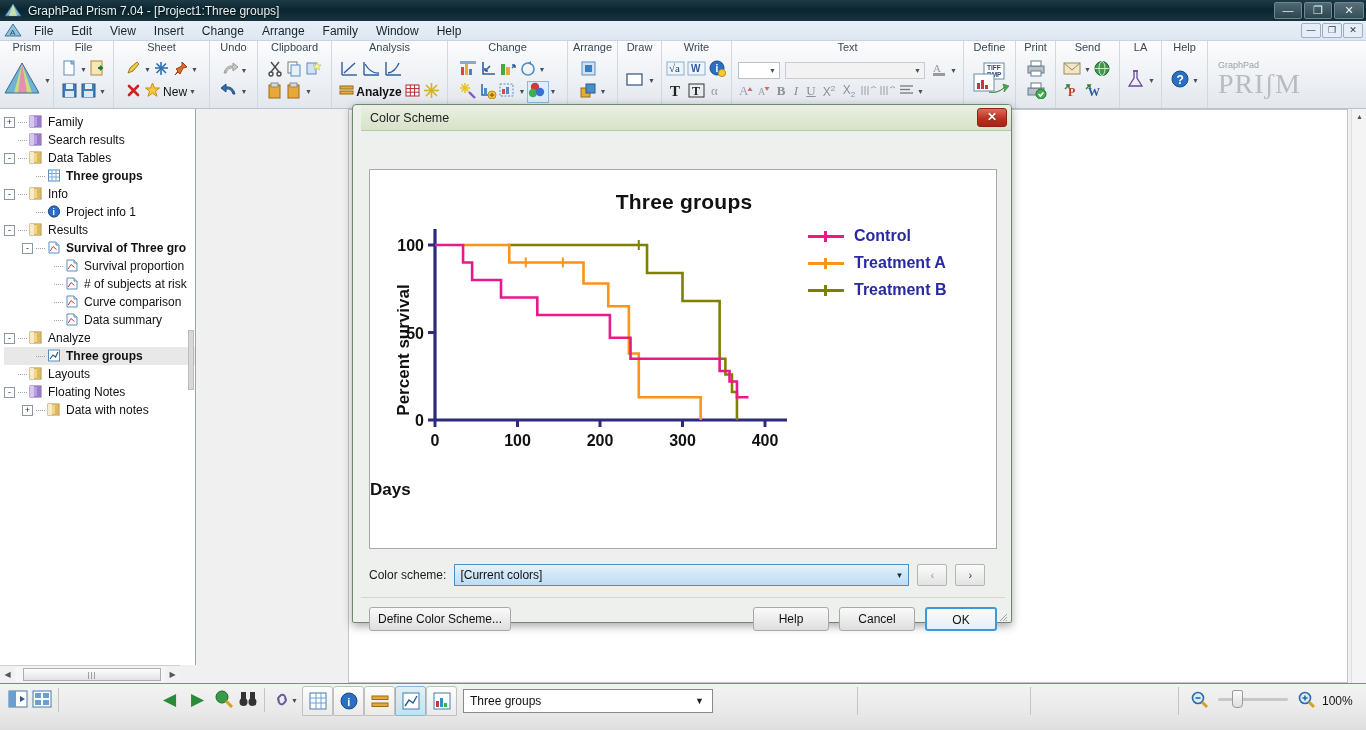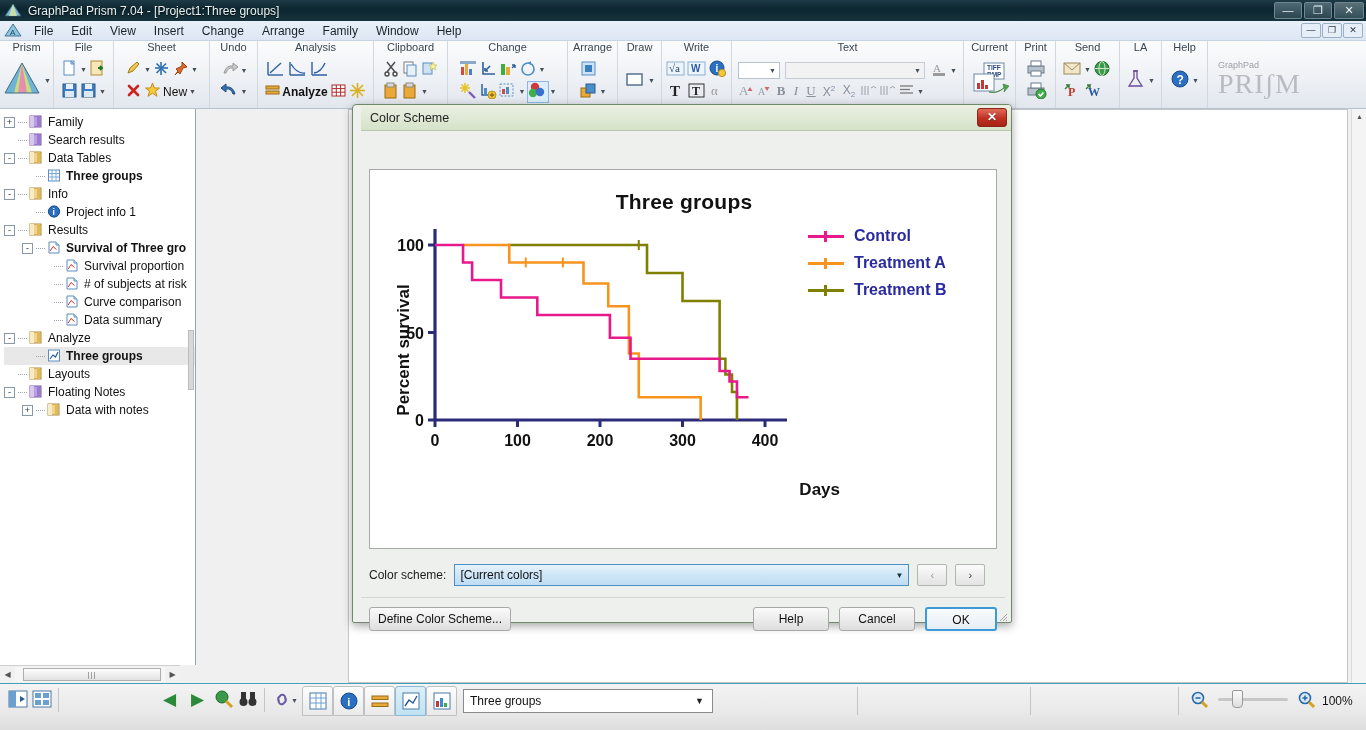--- a/index.html
+++ b/index.html
@@ -180,21 +180,21 @@
   .chart-title {
     position:absolute; left:0; top:20px; width:628px; text-align:center;
     font-size:21px; font-weight:bold; color:#111; letter-spacing:.2px;
   }
   .ylabel {
     position:absolute; left:-76px; top:170px; width:220px; text-align:center;
     transform: rotate(-90deg);
     font-size:17px; font-weight:bold; color:#111;
   }
   .xlabel {
-    position:absolute; left:0; top:310px; width:470px; text-align:right;
+    position:absolute; left:0; top:310px; width:470px; text-align:left;
     font-size:17px; font-weight:bold; color:#111;
   }
   .legend { position:absolute; left:438px; top:52px; }
   .legend-item { display:flex; align-items:center; height:27px; }
   .legend-mark { width:36px; height:12px; position:relative; margin-right:10px; flex:none;}
   .legend-mark i { position:absolute; left:0; top:5px; width:36px; height:3px; display:block; }
   .legend-mark b { position:absolute; left:16px; top:1px; width:3px; height:11px; display:block; }
   .legend-text { font-size:16px; color:#2a2aa0; font-weight:bold; white-space:nowrap; }
 </style>
 </head>
@@ -363,20 +363,67 @@
             <svg width="19" height="16" viewBox="0 0 19 16">
                   <path d="M15 12 Q13 4 6 5 L6 2 L1 6 L6 10 L6 7 Q11 6 13 12 Z" fill="#2f6fae" stroke="#1d4d7e"></path>
                 </svg>
           </span>
               <span class="caret">▼</span>
         </div>
       </div>
         </div>
     </div>
 
+    <div class="rgroup" style="width:74px;">
+      <div class="rglabel">Clipboard</div>
+      <div class="rgbody">
+          <div class="rgcol">
+        <div class="rgrow">
+          <span class="ico">
+            <svg width="17" height="17" viewBox="0 0 17 17">
+                  <g stroke="#4a4a4a" stroke-width="1.4" fill="none">
+                    <line x1="4" y1="2" x2="12" y2="12"></line>
+                    <line x1="12" y1="2" x2="4" y2="12"></line>
+                    <circle cx="4" cy="14" r="2"></circle>
+                    <circle cx="12" cy="14" r="2"></circle>
+                  </g>
+                </svg>
+          </span>
+          <span class="ico">
+            <svg width="17" height="17" viewBox="0 0 17 17">
+                  <rect x="2" y="2" width="9" height="11" fill="#fff" stroke="#7a7a7a"></rect>
+                  <rect x="5" y="5" width="9" height="11" fill="#e8f0f8" stroke="#5a8ec2"></rect>
+                </svg>
+          </span>
+          <span class="ico">
+            <svg width="17" height="17" viewBox="0 0 17 17">
+                  <rect x="2" y="3" width="9" height="11" fill="#cfe2f5" stroke="#5a8ec2"></rect>
+                  <polygon points="12,2 13.2,5 16,5 13.8,7 14.6,10 12,8.3 9.4,10 10.2,7 8,5 10.8,5" fill="#f5f5a0" stroke="#b8b84a" stroke-width="0.6"></polygon>
+                </svg>
+          </span>
+        </div>
+        <div class="rgrow">
+          <span class="ico">
+            <svg width="17" height="17" viewBox="0 0 17 17">
+                  <rect x="2" y="3" width="11" height="13" fill="#e8a93a" stroke="#9a6d12"></rect>
+                  <rect x="4" y="1" width="7" height="4" fill="#d8d8d8" stroke="#8a8a8a"></rect>
+                </svg>
+          </span>
+          <span class="ico">
+            <svg width="17" height="17" viewBox="0 0 17 17">
+                  <rect x="2" y="3" width="11" height="13" fill="#e8a93a" stroke="#9a6d12"></rect>
+                  <rect x="4" y="1" width="7" height="4" fill="#d8d8d8" stroke="#8a8a8a"></rect>
+                </svg>
+          </span>
+              <span class="caret">▼</span>
+        </div>
+      </div>
+        </div>
+    </div>
+
     <div class="rgroup" style="width:116px;">
       <div class="rglabel">Analysis</div>
       <div class="rgbody">
           <div class="rgcol">
         <div class="rgrow">
           <span class="ico">
             <svg width="20" height="17" viewBox="0 0 20 17">
                   <path d="M3 15 L3 2" stroke="#2f5fa0" stroke-width="1.4"></path>
                   <path d="M3 15 L18 15" stroke="#2f5fa0" stroke-width="1.4"></path>
                   <path d="M5 13 L16 3" stroke="#2f5fa0" stroke-width="1.4"></path>
@@ -417,67 +464,20 @@
           <span class="ico">
             <svg width="17" height="17" viewBox="0 0 17 17">
                   <g stroke="#d8b020" stroke-width="1.6">
                     <line x1="8.5" y1="1" x2="8.5" y2="16"></line>
                     <line x1="1" y1="8.5" x2="16" y2="8.5"></line>
                     <line x1="3" y1="3" x2="14" y2="14"></line>
                     <line x1="14" y1="3" x2="3" y2="14"></line>
                   </g>
                 </svg>
           </span>
-        </div>
-      </div>
-        </div>
-    </div>
-
-    <div class="rgroup" style="width:74px;">
-      <div class="rglabel">Clipboard</div>
-      <div class="rgbody">
-          <div class="rgcol">
-        <div class="rgrow">
-          <span class="ico">
-            <svg width="17" height="17" viewBox="0 0 17 17">
-                  <g stroke="#4a4a4a" stroke-width="1.4" fill="none">
-                    <line x1="4" y1="2" x2="12" y2="12"></line>
-                    <line x1="12" y1="2" x2="4" y2="12"></line>
-                    <circle cx="4" cy="14" r="2"></circle>
-                    <circle cx="12" cy="14" r="2"></circle>
-                  </g>
-                </svg>
-          </span>
-          <span class="ico">
-            <svg width="17" height="17" viewBox="0 0 17 17">
-                  <rect x="2" y="2" width="9" height="11" fill="#fff" stroke="#7a7a7a"></rect>
-                  <rect x="5" y="5" width="9" height="11" fill="#e8f0f8" stroke="#5a8ec2"></rect>
-                </svg>
-          </span>
-          <span class="ico">
-            <svg width="17" height="17" viewBox="0 0 17 17">
-                  <rect x="2" y="3" width="9" height="11" fill="#cfe2f5" stroke="#5a8ec2"></rect>
-                  <polygon points="12,2 13.2,5 16,5 13.8,7 14.6,10 12,8.3 9.4,10 10.2,7 8,5 10.8,5" fill="#f5f5a0" stroke="#b8b84a" stroke-width="0.6"></polygon>
-                </svg>
-          </span>
-        </div>
-        <div class="rgrow">
-          <span class="ico">
-            <svg width="17" height="17" viewBox="0 0 17 17">
-                  <rect x="2" y="3" width="11" height="13" fill="#e8a93a" stroke="#9a6d12"></rect>
-                  <rect x="4" y="1" width="7" height="4" fill="#d8d8d8" stroke="#8a8a8a"></rect>
-                </svg>
-          </span>
-          <span class="ico">
-            <svg width="17" height="17" viewBox="0 0 17 17">
-                  <rect x="2" y="3" width="11" height="13" fill="#e8a93a" stroke="#9a6d12"></rect>
-                  <rect x="4" y="1" width="7" height="4" fill="#d8d8d8" stroke="#8a8a8a"></rect>
-                </svg>
-          </span>
-              <span class="caret">▼</span>
         </div>
       </div>
         </div>
     </div>
 
     <div class="rgroup" style="width:120px;">
       <div class="rglabel">Change</div>
       <div class="rgbody">
           <div class="rgcol">
         <div class="rgrow">
@@ -703,21 +703,21 @@
                   </g>
                 </svg>
           </span>
               <span class="caret">▼</span>
         </div>
       </div>
         </div>
     </div>
 
     <div class="rgroup" style="width:52px;">
-      <div class="rglabel">Current</div>
+      <div class="rglabel">Define</div>
       <div class="rgbody">
         <span class="ico">
           <svg width="38" height="36" viewBox="0 0 38 36">
             <rect x="13" y="2" width="20" height="16" fill="#fff" stroke="#6a8aa8"></rect>
             <text x="16" y="9" font-size="6.5" fill="#2a4a7a" font-weight="bold">TIFF</text>
             <text x="16" y="16" font-size="6.5" fill="#2a4a7a" font-weight="bold">BMP</text>
             <rect x="3" y="13" width="20" height="17" fill="#fff" stroke="#6a8aa8"></rect>
             <rect x="6" y="22" width="3" height="6" fill="#c03a3a"></rect>
               <rect x="10" y="19" width="3" height="9" fill="#c03a3a"></rect>
               <rect x="14" y="24" width="3" height="4" fill="#c03a3a"></rect>

